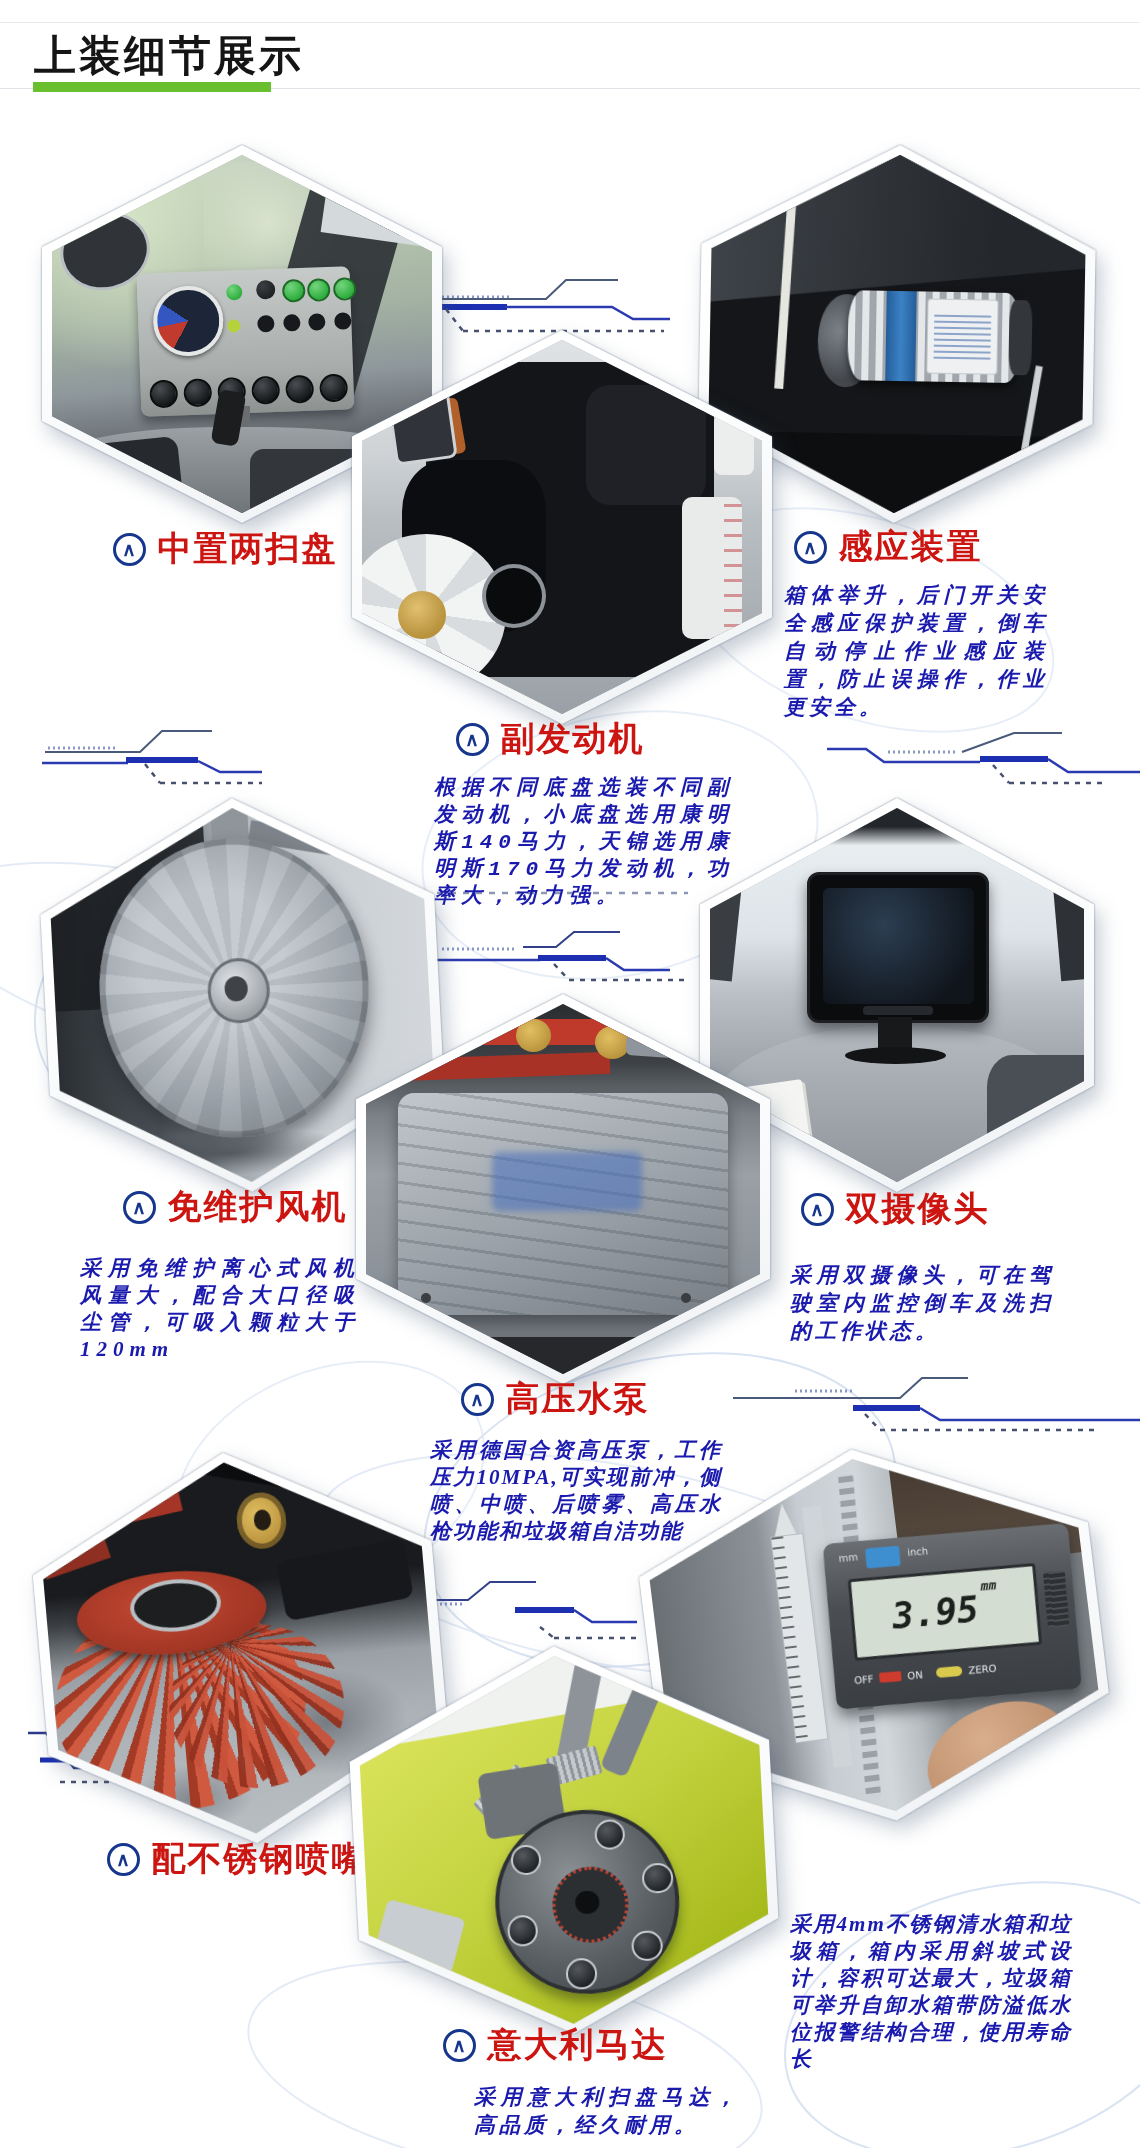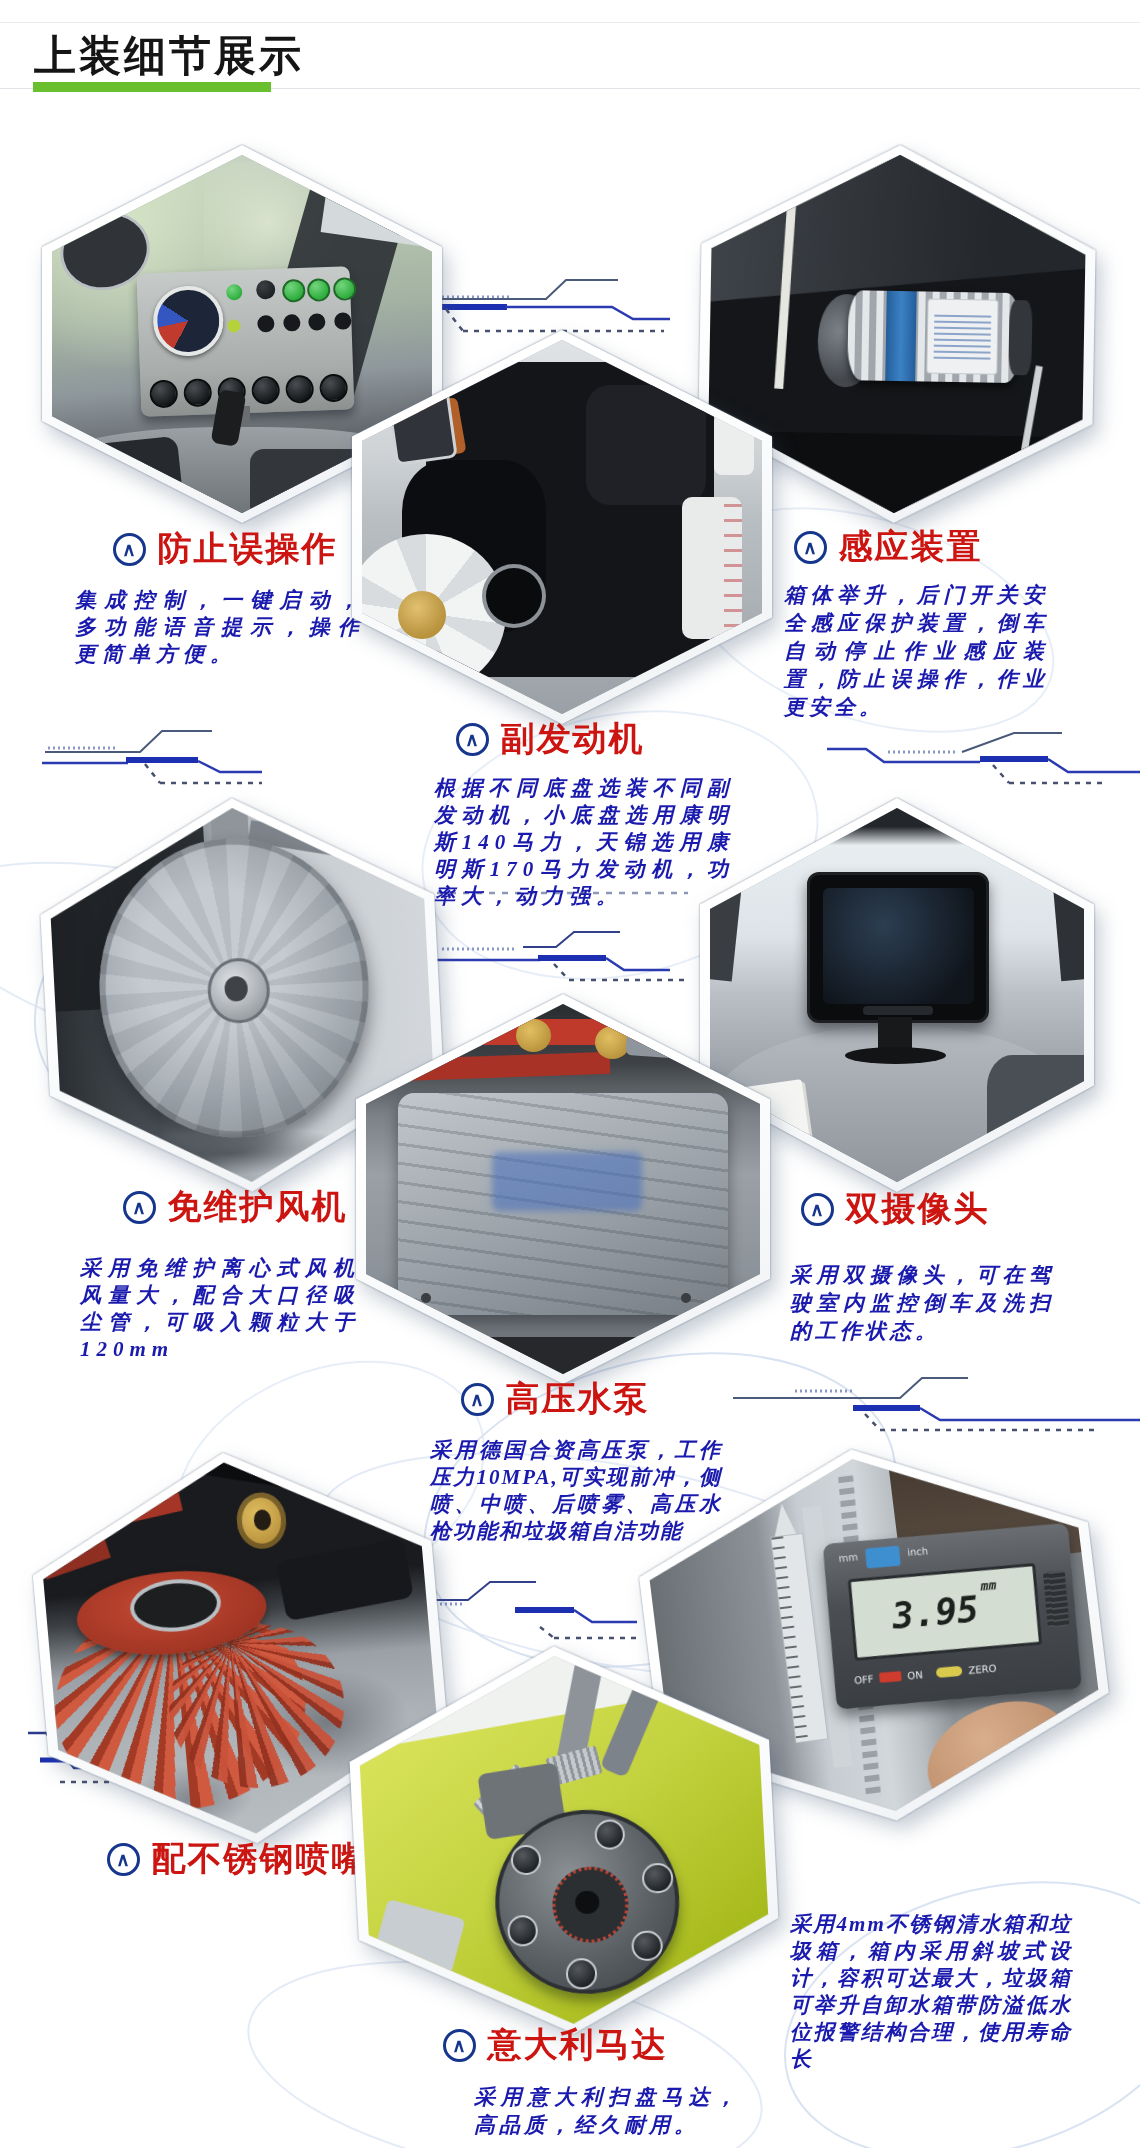--- a/index.html
+++ b/index.html
@@ -132,23 +132,22 @@
         <div class="ph" style="left:48%;top:70%;width:4%;height:18%;background:#6a6e72;"></div>
         <div class="ph" style="left:0;top:76%;width:100%;height:24%;background:linear-gradient(180deg,#9ba0a4,#6f7478);border-radius:45% 45% 0 0/40% 40% 0 0;"></div>
         <div class="ph" style="left:6%;top:80%;width:28%;height:22%;background:#26292d;border-radius:14px;transform:rotate(-6deg);"></div>
         <div class="ph" style="left:52%;top:82%;width:32%;height:20%;background:#33373c;border-radius:14px;"></div>
         <div class="ph" style="left:43%;top:66%;width:7%;height:15%;background:#1b1d1f;border-radius:8px;transform:rotate(10deg);"></div>
       </div>
         </div>
     </div>
     <div class="caption" style="left:75px;top:526px;width:300px;">
       <span class="cap-icon">∧</span>
-      <span class="cap-title">防止误操作</span>
-    </div>
-    <p class="desc d-wide" style="left:75px;top:566px;width:290px;">集成控制，一键启动，多功能语音提示，操作更简单方便。</p>
+      <span class="cap-title">中置两扫盘</span>
+    </div>
   </div>
 
   <div class="feature">
     <div class="hexw" style="left:700px;top:145px;width:394px;height:378px;transform:rotate(1deg);">
       <div class="hex">
           <div class="hexin">
         <div class="ph" style="inset:0;background:#141619;"></div>
         <div class="ph" style="left:-6%;top:-10%;width:115%;height:46%;background:linear-gradient(100deg,#42474d,#24272b 70%);transform:rotate(-6deg);"></div>
         <div class="ph" style="left:0;top:78%;width:100%;height:22%;background:#0d0e10;"></div>
         <div class="ph" style="left:19%;top:4%;width:2.5%;height:62%;background:#e6e6e0;transform:rotate(3deg);"></div>
@@ -183,21 +182,21 @@
         <div class="ph" style="left:30%;top:60%;width:14%;height:15%;border-radius:50%;background:#0a0b0c;border:4px solid #8d9298;"></div>
         <div class="ph" style="left:80%;top:42%;width:15%;height:38%;background:#e9ebeb;border-radius:10px;background-image:repeating-linear-gradient(0deg,transparent 0 12px,rgba(180,40,40,.45) 12px 15px);background-size:30% 100%;background-position:100% 0;background-repeat:no-repeat;"></div>
         <div class="ph" style="left:88%;top:20%;width:10%;height:16%;background:#eceeee;border-radius:8px;"></div>
       </div>
         </div>
     </div>
     <div class="caption" style="left:400px;top:716px;width:300px;">
       <span class="cap-icon">∧</span>
       <span class="cap-title">副发动机</span>
     </div>
-    <p class="desc d-wide" style="left:434px;top:754px;width:300px;">根据不同底盘选装不同副发动机，小底盘选用康明斯140马力，天锦选用康明斯170马力发动机，功率大，动力强。</p>
+    <p class="desc d-wide" style="left:434px;top:754px;width:300px;font-family:Liberation Mono, monospace;">根据不同底盘选装不同副发动机，小底盘选用康明斯140马力，天锦选用康明斯170马力发动机，功率大，动力强。</p>
   </div>
 
   <div class="feature">
     <div class="hexw" style="left:45px;top:798px;width:394px;height:394px;transform:rotate(-3deg);">
       <div class="hex">
           <div class="hexin">
         <div class="ph" style="inset:0;background:linear-gradient(90deg,#2b2f33 0%,#4a5056 26%,#9aa1a7 44%,#c7ccd1 62%,#d3d7db 100%);"></div>
         <div class="ph" style="left:0;top:0;width:42%;height:52%;background:#1c1f22;opacity:.85;border-radius:0 0 40% 0;"></div>
         <div class="ph" style="left:44%;top:0;width:10%;height:15%;background:#8f959b;"></div>
         <div class="ph" style="left:54%;top:6%;width:24%;height:6%;background:#7d838a;transform:rotate(12deg);"></div>

